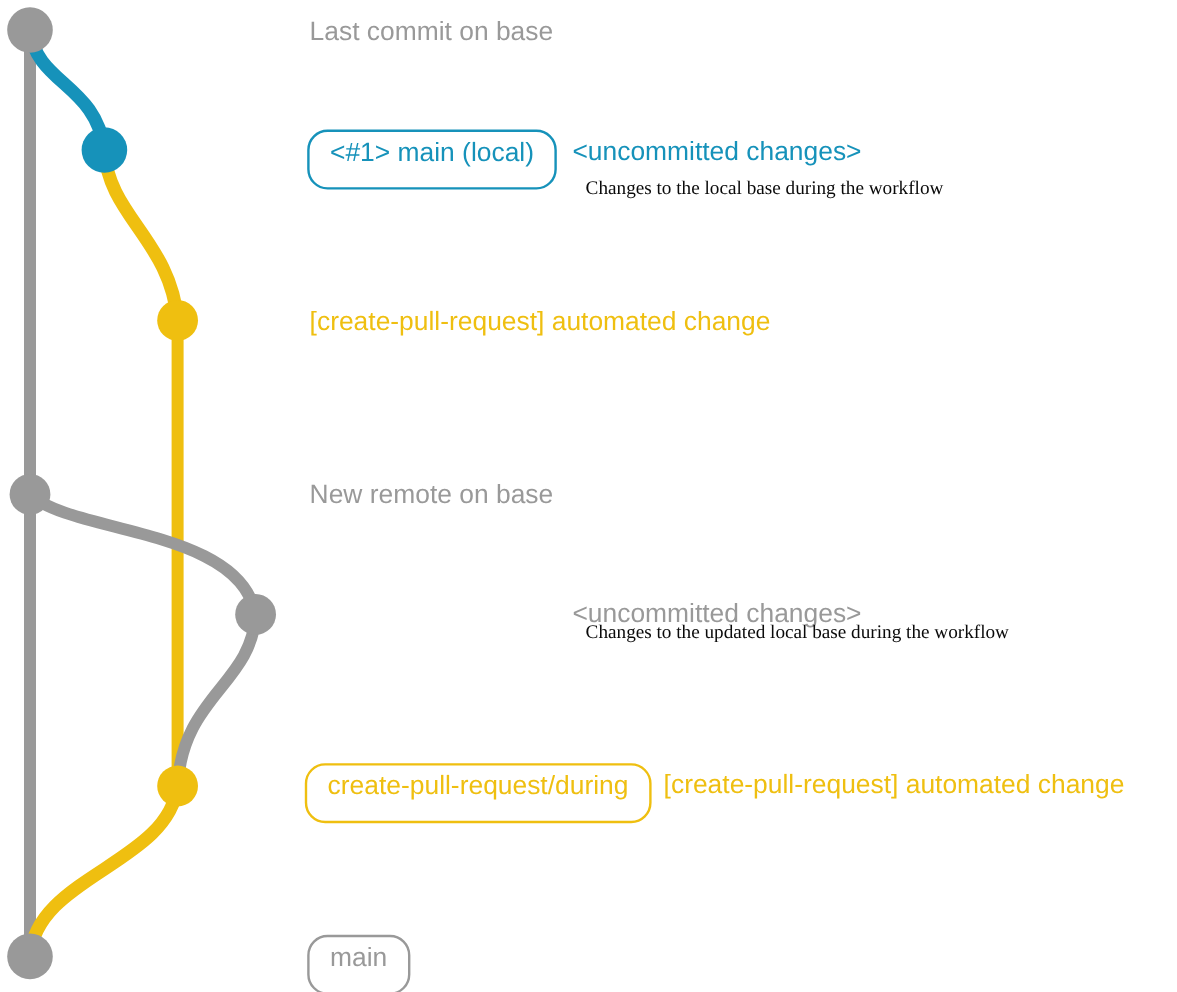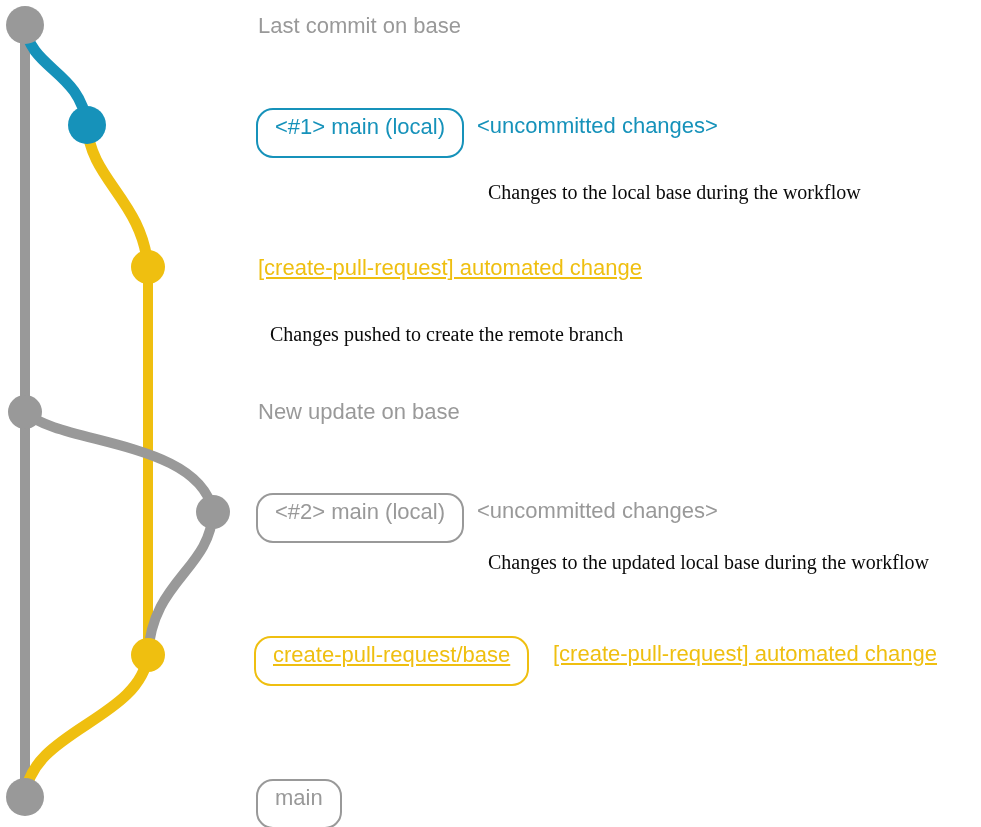--- a/index.html
+++ b/index.html
@@ -30,21 +30,21 @@
   .no-fill { fill: none; }
   .stroke-gray   { stroke: var(--c-gray,   #999999); }
   .stroke-teal   { stroke: var(--c-teal,   #1692ba); }
   .stroke-yellow { stroke: var(--c-yellow, #efbf10); }
   .fill-gray     { fill: var(--c-gray,   #999999); }
   .fill-teal     { fill: var(--c-teal,   #1692ba); }
   .fill-yellow   { fill: var(--c-yellow, #efbf10); }
 
   .c-gray   { color: var(--c-gray,   #999999); }
   .c-teal   { color: var(--c-teal,   #1692ba); }
-  .c-yellow { color: var(--c-yellow, #efbf10); text-decoration: underline; }
+  .c-yellow { color: var(--c-yellow, #efbf10); }
 
   .note {
     position: absolute;
     font-size: 22px;
     line-height: 26px;
     white-space: nowrap;
   }
   .badge {
     position: absolute;
     box-sizing: border-box;
@@ -53,25 +53,24 @@
     padding: 0 17px;
     border: 2px solid currentColor;
     border-radius: 17px;
     font-size: 22px;
     white-space: nowrap;
     text-align: center;
   }
   .desc {
     position: absolute;
     font-family: "Liberation Serif", serif;
-    font-size: 20px;
+    font-size: 16px;
     line-height: 23px;
     color: var(--c-ink, #0a0a0a);
     white-space: nowrap;
-    margin-top: 35px;
   }
 </style>
 </head>
 <body>
 
 <div class="canvas">
 
   <svg class="graph-svg" width="250" height="827" viewBox="0 0 250 827">
 
     <path class="stroke-gray no-fill" stroke-width="10" stroke-linecap="round" d="M25 25 L25 797"></path>
@@ -91,26 +90,24 @@
     <circle class="fill-gray" cx="25" cy="797" r="19"></circle>
   </svg>
 
   <div class="note c-gray" style="left:258px; top:13px">Last commit on base</div>
 
   <div class="badge c-teal" style="left:256px; top:108px">&lt;#1&gt; main (local)</div>
   <div class="note c-teal" style="left:477px; top:113px">&lt;uncommitted changes&gt;</div>
   <div class="desc" style="left:488px; top:146px">Changes to the local base during the workflow</div>
 
   <div class="note c-yellow" style="left:258px; top:255px">[create-pull-request] automated change</div>
-  <div class="desc" style="left:270px; top:288px">Changes pushed to create the remote branch</div>
 
-  <div class="note c-gray" style="left:258px; top:399px">New update on base</div>
+  <div class="note c-gray" style="left:258px; top:399px">New remote on base</div>
 
-  <div class="badge c-gray" style="left:256px; top:493px">&lt;#2&gt; main (local)</div>
   <div class="note c-gray" style="left:477px; top:498px">&lt;uncommitted changes&gt;</div>
   <div class="desc" style="left:488px; top:516px">Changes to the updated local base during the workflow</div>
 
-  <div class="badge c-yellow" style="left:254px; top:636px">create-pull-request/base</div>
+  <div class="badge c-yellow" style="left:254px; top:636px">create-pull-request/during</div>
   <div class="note c-yellow" style="left:553px; top:641px">[create-pull-request] automated change</div>
 
   <div class="badge c-gray" style="left:256px; top:779px">main</div>
 
 </div>
 
 </body></html>

